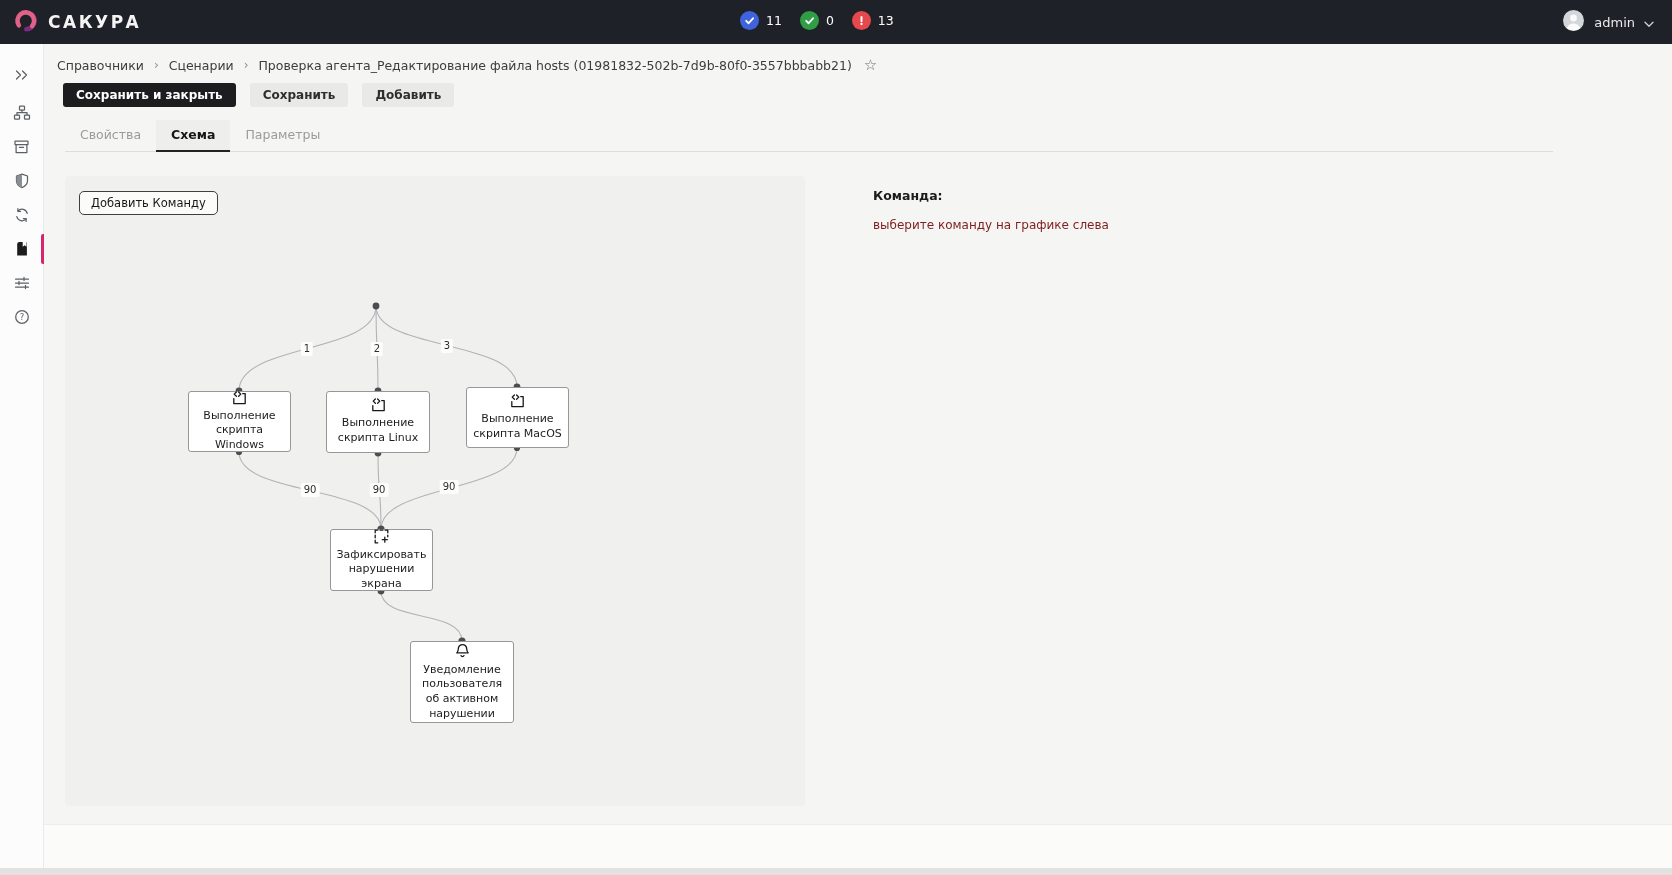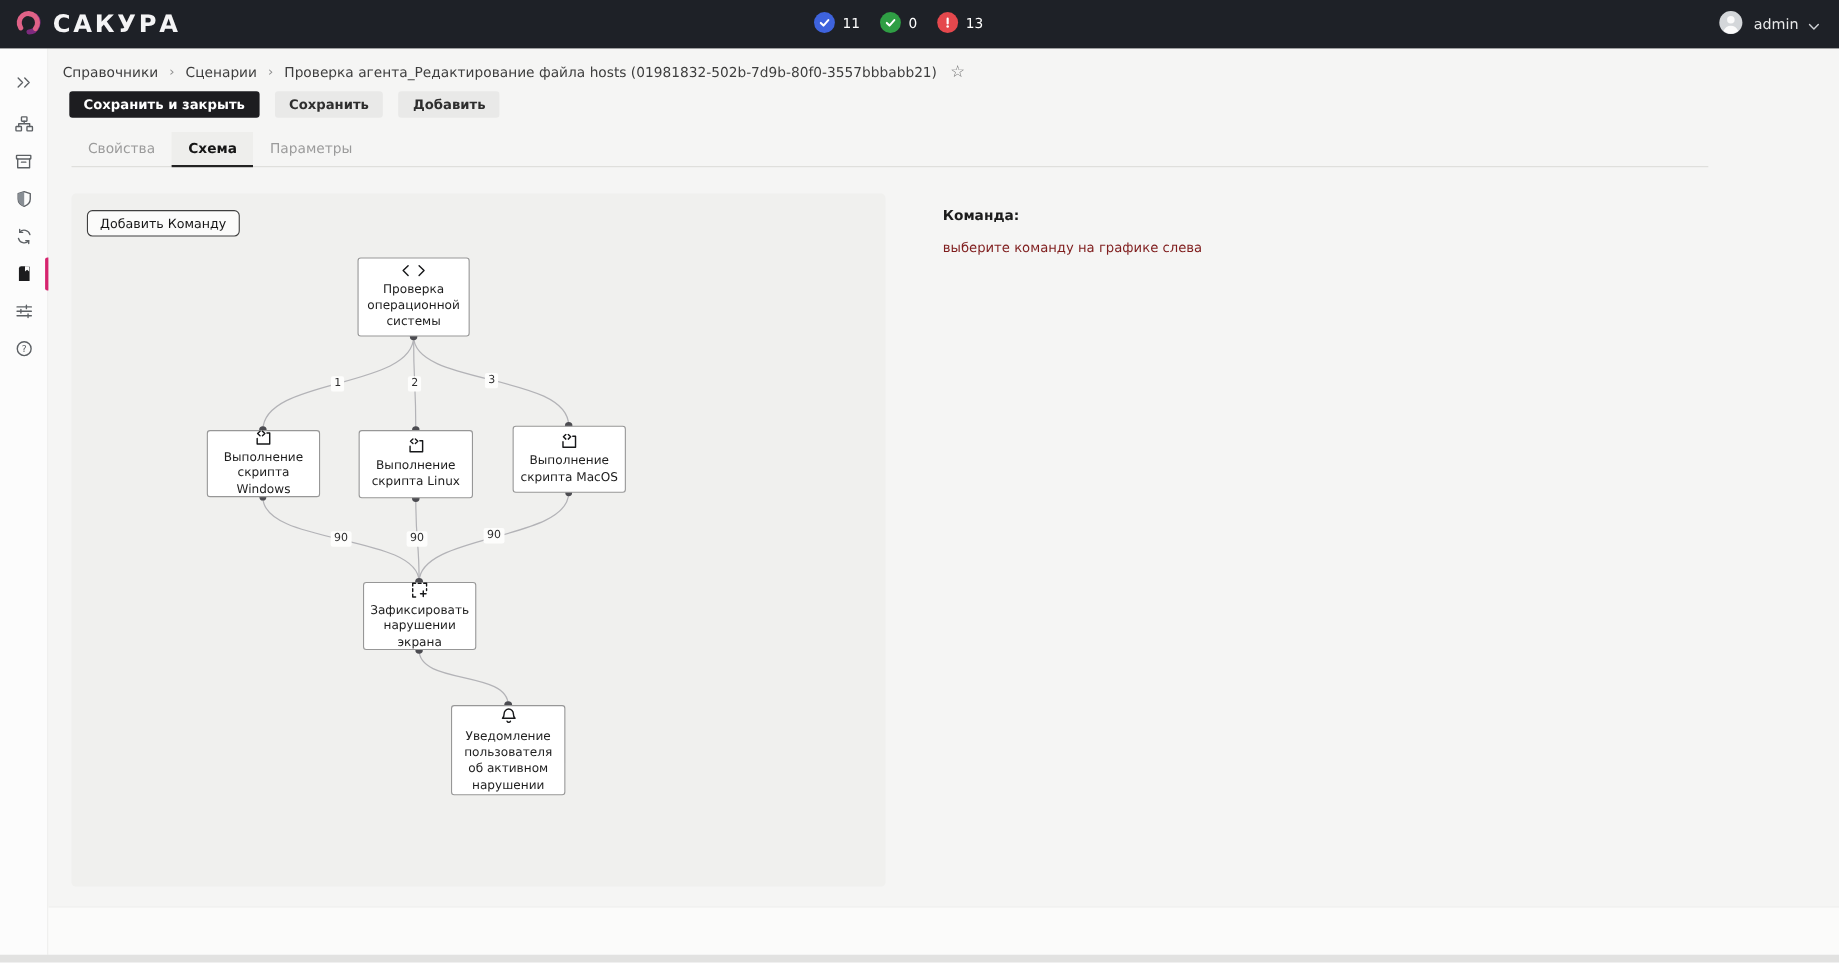--- a/index.html
+++ b/index.html
@@ -3,21 +3,21 @@
 <meta charset="utf-8">
 <style>
   * { margin:0; padding:0; box-sizing:border-box; }
   html,body { width:1672px; height:875px; overflow:hidden; }
   body { font-family:"DejaVu Sans", sans-serif; background:#f5f5f4; color:#2b2b2b; }
   .app { width:1672px; height:875px; display:flex; flex-direction:column; }
 
   
   .topbar { height:44px; background:#1e2127; display:flex; align-items:center; position:relative; flex:0 0 44px; }
   .brand { display:flex; align-items:center; gap:9px; padding-left:12px; }
-  .brand-name { color:#f4f4f5; font-size:22px; font-weight:800; letter-spacing:2.5px; }
+  .brand-name { color:#f4f4f5; font-size:17px; font-weight:800; letter-spacing:2.5px; }
   .top-badges { position:absolute; left:740px; top:0; height:40px; display:flex; align-items:center; gap:18px; }
   .badge { display:flex; align-items:center; gap:7px; cursor:pointer; }
   .badge-circle { width:19px; height:19px; border-radius:50%; display:flex; align-items:center; justify-content:center; }
   .badge-count { color:#fff; font-size:12.5px; }
   .topbar-user { margin-left:auto; display:flex; align-items:center; gap:9px; padding-right:18px; cursor:pointer; }
   .user-name { color:#e8e9ea; font-size:13px; }
 
   
   .body { flex:1; display:flex; min-height:0; }
   .sidebar { width:44px; background:#fcfcfc; border-right:1px solid #ebebea; display:flex; flex-direction:column; align-items:center; padding-top:14px; flex:0 0 44px; }
@@ -54,21 +54,21 @@
   .edges-svg path { stroke:#b3b3b7; stroke-width:1.1; fill:none; }
   .edges-svg circle { fill:#4c4c51; }
 
   .node { position:absolute; background:#fff; border:1px solid #979797; border-radius:3px; display:flex; flex-direction:column; align-items:center; justify-content:center; gap:4px; padding:5px 4px; cursor:pointer; }
   .node-label { font-size:11px; line-height:1.32; text-align:center; color:#1d1d1d; }
   .node-icon svg { display:block; }
 
   .edge-label { position:absolute; transform:translate(-50%,-50%); background:#fdfdfc; font-size:10px; color:#2e2e2e; padding:0 3px; border-radius:2px; line-height:1.4; }
 
   
-  .detail { margin-left:52px; padding-top:12px; }
+  .detail { margin-left:68px; padding-top:12px; }
   .detail-title { font-size:12.5px; font-weight:700; color:#1c1c1c; }
   .detail-hint { font-size:12px; color:#7f1d1d; margin-top:15px; }
 
   
   .footer-strip { flex:1; margin-top:18px; background:#fbfbfa; border-top:1px solid #ededeb; }
   .bottom-bar { height:7px; background:#e2e2e1; flex:0 0 7px; }
 
   .icon-stroke { stroke:#5d6165; stroke-width:1.25; fill:none; stroke-linecap:round; stroke-linejoin:round; }
   .icon-stroke-dark { stroke:#17181a; stroke-width:1.3; fill:none; stroke-linecap:round; stroke-linejoin:round; }
 </style>
@@ -260,31 +260,20 @@
             <circle cx="397" cy="465" r="3.6"></circle>
           </svg>
 
           <span class="edge-label" style="left:242px;top:173px">1</span>
           <span class="edge-label" style="left:312px;top:173px">2</span>
           <span class="edge-label" style="left:382px;top:170px">3</span>
           <span class="edge-label" style="left:245px;top:314px">90</span>
           <span class="edge-label" style="left:314px;top:314px">90</span>
           <span class="edge-label" style="left:384px;top:311px">90</span>
 
-          <div class="node" style="left:260px;top:58px;width:102px;height:72px">
-            <span class="node-icon">
-              <svg width="22" height="12" viewBox="0 0 22 12">
-                  <g class="icon-stroke-dark">
-                    <path d="M6 1.5 1.5 6 6 10.5"></path>
-                    <path d="M16 1.5 20.5 6 16 10.5"></path>
-                  </g>
-                </svg>
-            </span>
-            <div class="node-label">Проверка операционной системы</div>
-          </div>
 
           <div class="node" style="left:123px;top:215px;width:103px;height:61px">
             <span class="node-icon">
               <svg width="15" height="14" viewBox="0 0 15 14">
                   <g class="icon-stroke-dark">
                     <path d="M4.4 1 2.2 3.1l2.2 2.1M6.6 1l2.2 2.1-2.2 2.1"></path>
                     <path d="M1.8 7.6v5h11.4V2.6h-2.5"></path>
                   </g>
                 </svg>
             </span>

